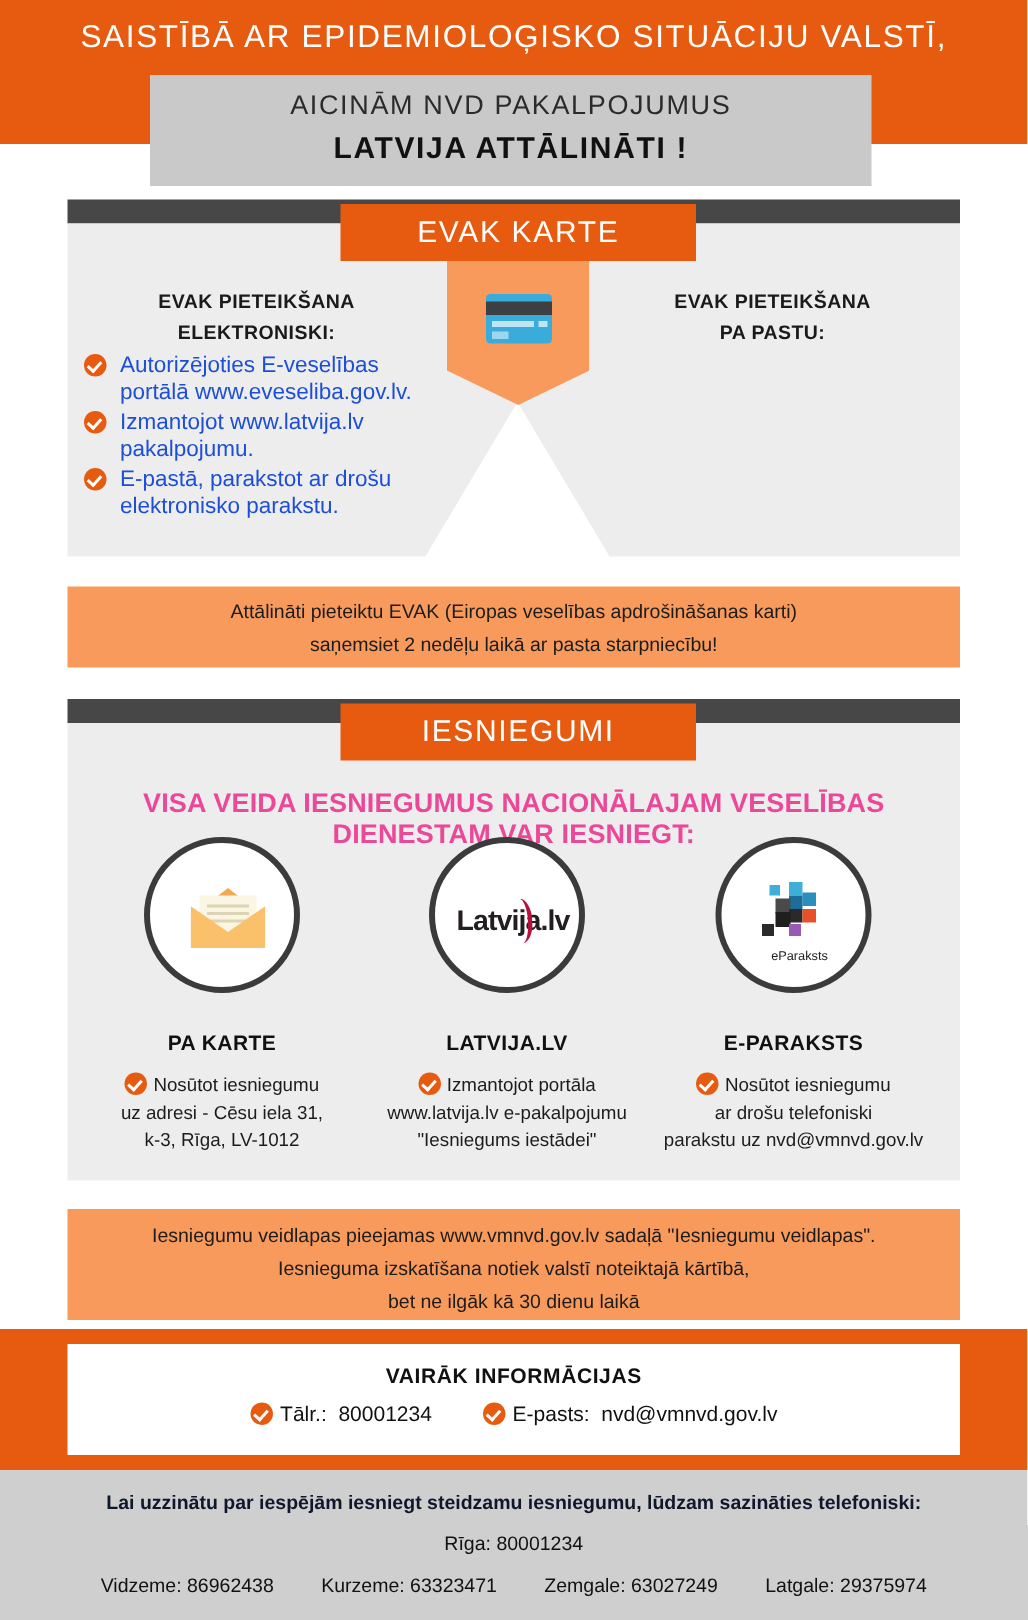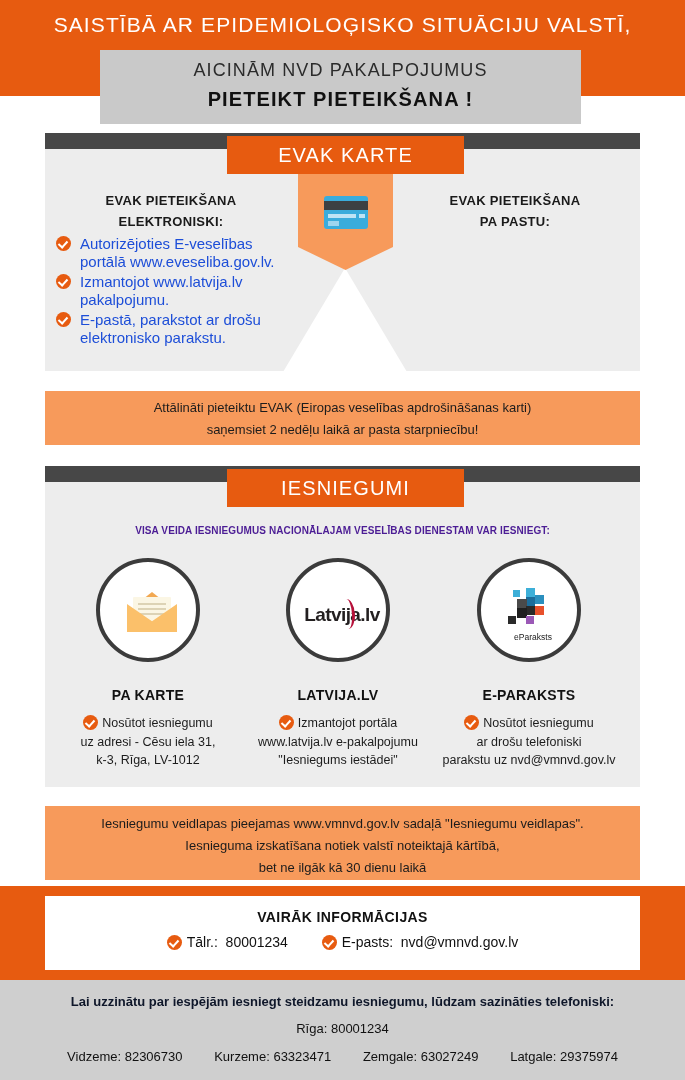--- a/index.html
+++ b/index.html
@@ -177,23 +177,23 @@
   
   #iesn-dark { left: 45px;  top: 466px; width: 595px; }
   #iesn-body { left: 45px;  top: 482px; width: 595px; height: 305px; }
   #iesn-tab  { left: 227px; top: 469px; width: 237px; height: 38px; }
 
   #iesn-heading {
     position: absolute;
     left: 45px; top: 525px;
     width: 595px;
     text-align: center;
-    font-size: 10px;
-    font-weight: bold;
-    color: #4c1d95;
+    font-size: 18px;
+    font-weight: bold;
+    color: #ec4899;
     letter-spacing: 0.1px;
   }
 
   .circle {
     position: absolute;
     width: 104px; height: 104px;
     border-radius: 50%;
     background: #ffffff;
     border: 4px solid #3b3b3b;
   }
@@ -361,21 +361,21 @@
 </style>
 </head>
 <body>
 
 <div id="page">
 
   <div class="header-orange"></div>
   <div class="header-line1">SAISTĪBĀ AR EPIDEMIOLOĢISKO SITUĀCIJU VALSTĪ,</div>
   <div class="header-grey-box">
     <div class="header-line2">AICINĀM NVD PAKALPOJUMUS</div>
-    <div class="header-line3">PIETEIKT PIETEIKŠANA !</div>
+    <div class="header-line3">LATVIJA ATTĀLINĀTI !</div>
   </div>
 
   <div class="panel-darkbar" id="evak-dark"></div>
   <div class="panel-body" id="evak-body"></div>
   <div class="white-wedge"></div>
   <div class="ribbon"></div>
   <div class="card-icon">
     <div class="card-stripe"></div>
     <div class="card-line-a"></div>
     <div class="card-line-b"></div>
@@ -487,20 +487,20 @@
       <span class="info-gap"></span>
       <span class="chk"></span><span>E-pasts:</span>&nbsp;
       <span>nvd@vmnvd.gov.lv</span>
     </div>
   </div>
 
   <div class="footer">
     <div class="footer-line1">Lai uzzinātu par iespējām iesniegt steidzamu iesniegumu, lūdzam sazināties telefoniski:</div>
     <div class="footer-line2">Rīga: 80001234</div>
     <div class="footer-regions">
-      <span>Vidzeme: 82306730</span>
+      <span>Vidzeme: 86962438</span>
       <span>Kurzeme: 63323471</span>
       <span>Zemgale: 63027249</span>
       <span>Latgale: 29375974</span>
     </div>
   </div>
 
 </div>
 
 </body></html>

